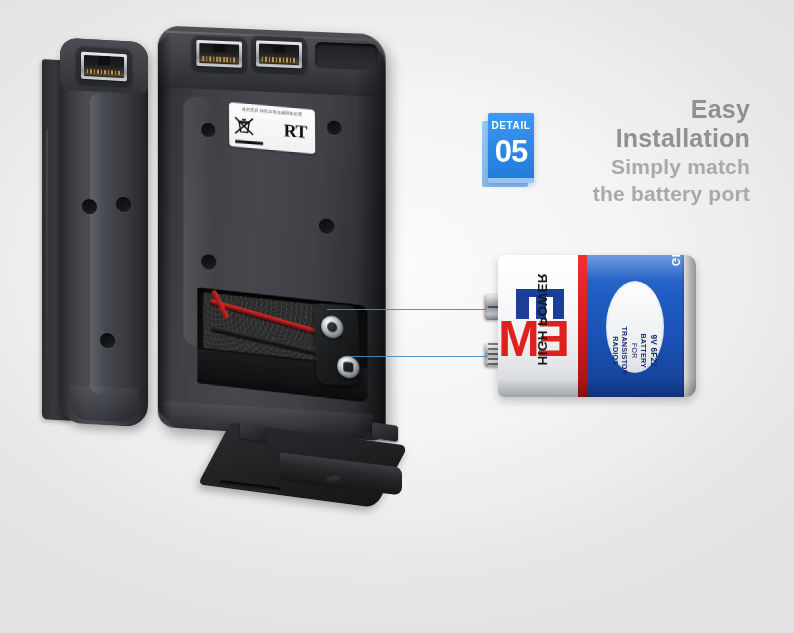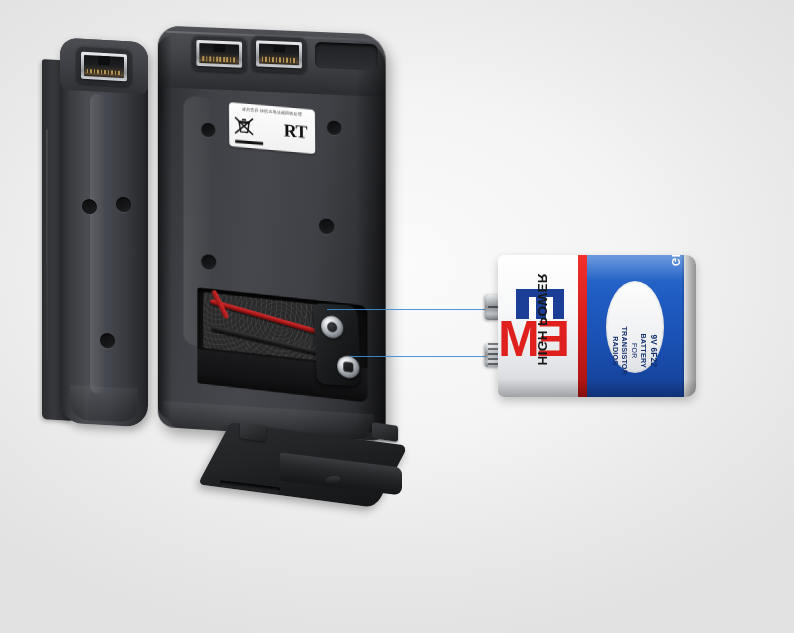--- a/index.html
+++ b/index.html
@@ -777,14 +777,31 @@
 
       <div class="batt-general">
         <span class="mir">GENERAL PURPOSE</span>
       </div>
 
       <div class="batt-rightwrap"></div>
       <div class="batt-bottomshade"></div>
     </div>
   </div>
 
+  <div class="callout">
+
+    <div class="badge">
+      <div class="badge-shadow"></div>
+      <div class="badge-card">
+        <div class="badge-detail">DETAIL</div>
+        <div class="badge-num">05</div>
+      </div>
+    </div>
+
+    <div class="headline">
+      <div class="hl-1">Easy</div>
+      <div class="hl-2">Installation</div>
+      <div class="sub-1">Simply match</div>
+      <div class="sub-2">the battery port</div>
+    </div>
+  </div>
 
 </div>
 
 </body></html>

